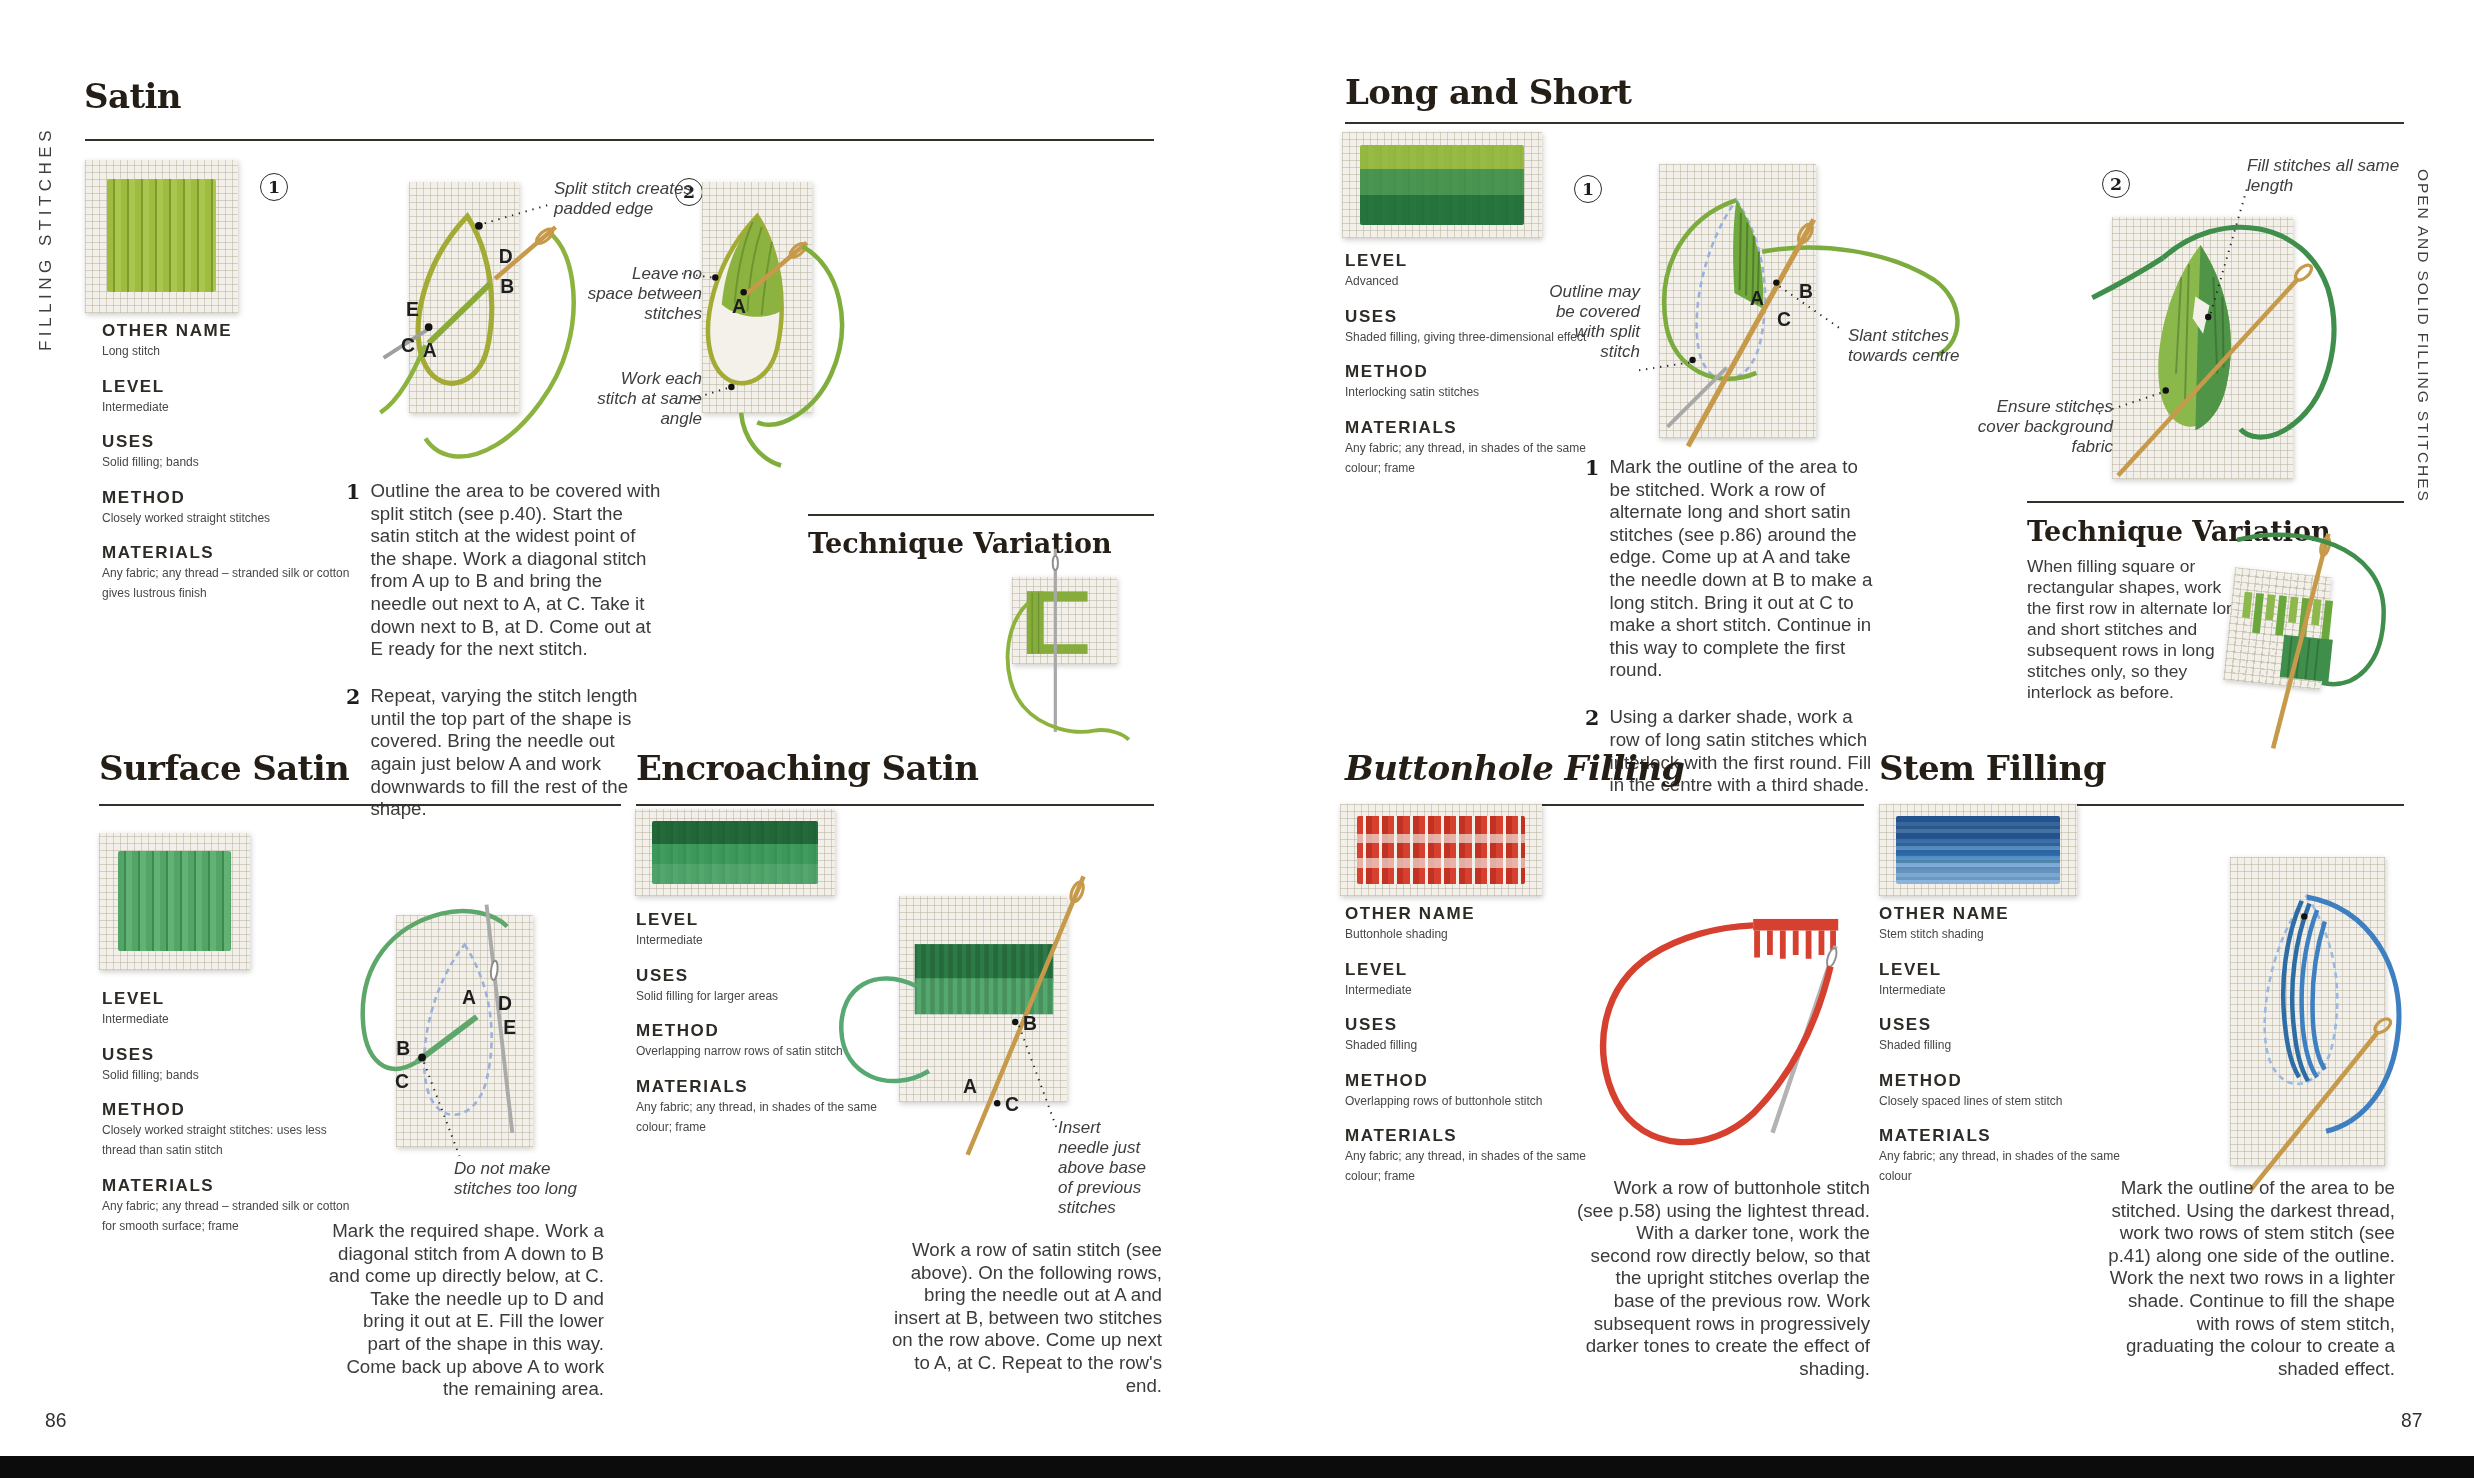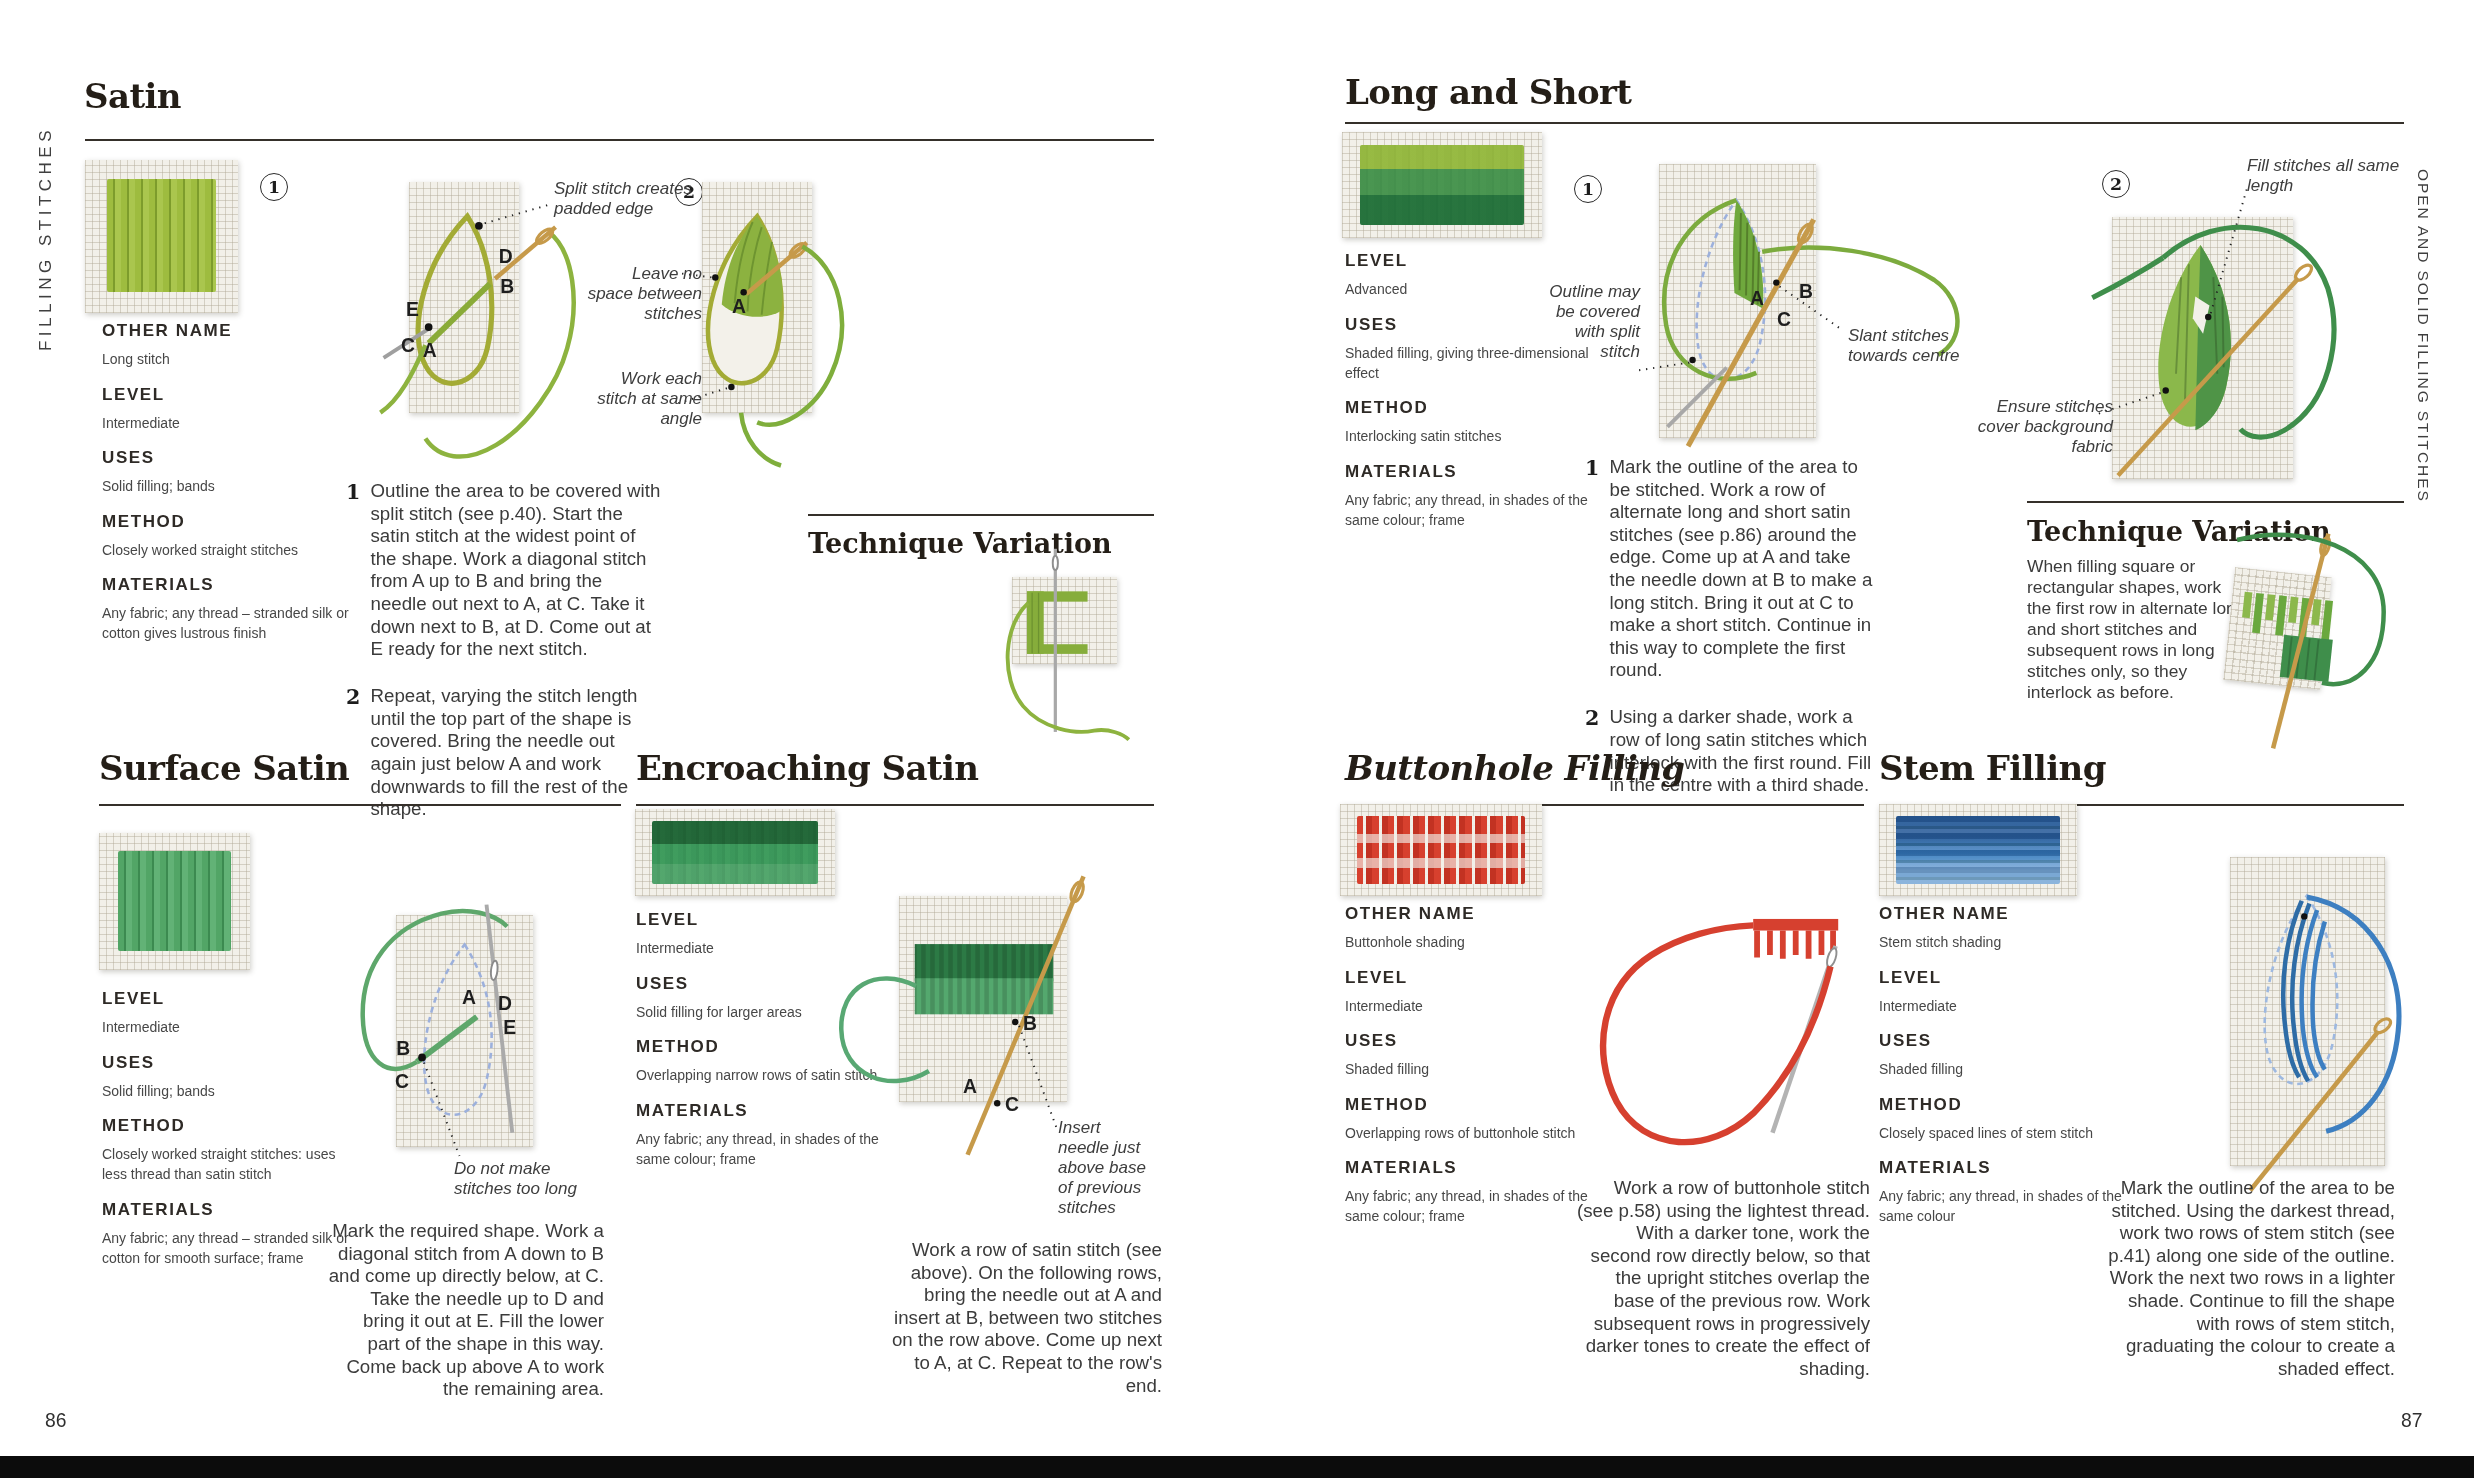--- a/index.html
+++ b/index.html
@@ -13,21 +13,21 @@
   .sw-inner{position:absolute;border-radius:1.9px;}
   .sw-satin{background:repeating-linear-gradient(90deg,#9ebc3f 0 5.8px,#7d9c2c 5.8px 8.4px,#aac64e 8.4px 14px);}
   .sw-longshort{background:linear-gradient(180deg,rgba(164,191,64,0.85) 0 30%,rgba(73,148,80,0.85) 30% 63%,rgba(36,112,60,0.9) 63% 100%),repeating-linear-gradient(90deg,#3f8e4a 0 5.8px,#2c7a3c 5.8px 8.4px,#4fa057 8.4px 14px);}
   .sw-surface{background:repeating-linear-gradient(90deg,#52a566 0 5.8px,#3c8a50 5.8px 8.4px,#62b276 8.4px 14px);}
   .sw-encroach{background:linear-gradient(180deg,rgba(32,98,53,0.85) 0 36%,rgba(63,158,95,0.8) 36% 68%,rgba(88,171,114,0.8) 68% 100%),repeating-linear-gradient(90deg,#2f7d49 0 5.2px,#1f6337 5.2px 7.7px,#3f9459 7.7px 13px);}
   .sw-buttonhole{background:linear-gradient(180deg,rgba(242,240,233,0) 0 26%,rgba(242,240,233,0.65) 26% 40%,rgba(242,240,233,0) 40% 62%,rgba(242,240,233,0.65) 62% 76%,rgba(242,240,233,0) 76%),repeating-linear-gradient(90deg,#d7402e 0 6.4px,rgba(242,240,233,0.9) 6.4px 9px,#c23222 9px 15.5px);}
   .sw-stem{background:linear-gradient(180deg,rgba(20,40,90,0.35) 0 30%,rgba(255,255,255,0) 55%,rgba(255,255,255,0.28) 80%),repeating-linear-gradient(180deg,#2d68a4 0 5.8px,#4787c4 5.8px 9.7px,#35719f 9.7px 13px,#5e97cf 13px 17px);}
   .details{position:absolute;}
   .d-label{font-weight:700;font-size:17px;letter-spacing:1.6px;color:#2e2a26;margin-top:15.5px;}
   .d-label:first-child{margin-top:0;}
-  .d-value{font-size:14px;line-height:20px;color:#474747;margin-top:8px;}
+  .d-value{font-size:12px;line-height:20px;color:#474747;margin-top:0;}
   .circle-num{position:absolute;width:28px;height:28px;border:1.9px solid #2b2b2b;border-radius:50%;display:flex;align-items:center;justify-content:center;font-family:"DejaVu Serif",serif;font-weight:700;font-size:17.4px;color:#1d1d1d;background:#fff;box-sizing:border-box;}
   .steps{position:absolute;display:flex;flex-direction:column;gap:24.5px;}
   .step{display:flex;}
   .step-num{font-family:"DejaVu Serif",serif;font-weight:700;font-size:20.6px;color:#1d1d1d;flex:0 0 24.5px;}
   .step-text{font-size:18.7px;line-height:22.6px;color:#3b3b3b;}
   .ann{position:absolute;font-style:italic;font-size:17px;line-height:20px;color:#3d3d3d;}
   .tv-title{position:absolute;font-family:"DejaVu Serif",serif;font-weight:700;font-size:27px;color:#241e17;white-space:nowrap;}
   .tv-text{position:absolute;font-size:17.4px;line-height:21px;color:#3b3b3b;}
   .para{position:absolute;font-size:18.7px;line-height:22.6px;color:#3b3b3b;text-align:right;}
   .vlabel{position:absolute;writing-mode:vertical-rl;color:#3f3f3f;white-space:nowrap;}

